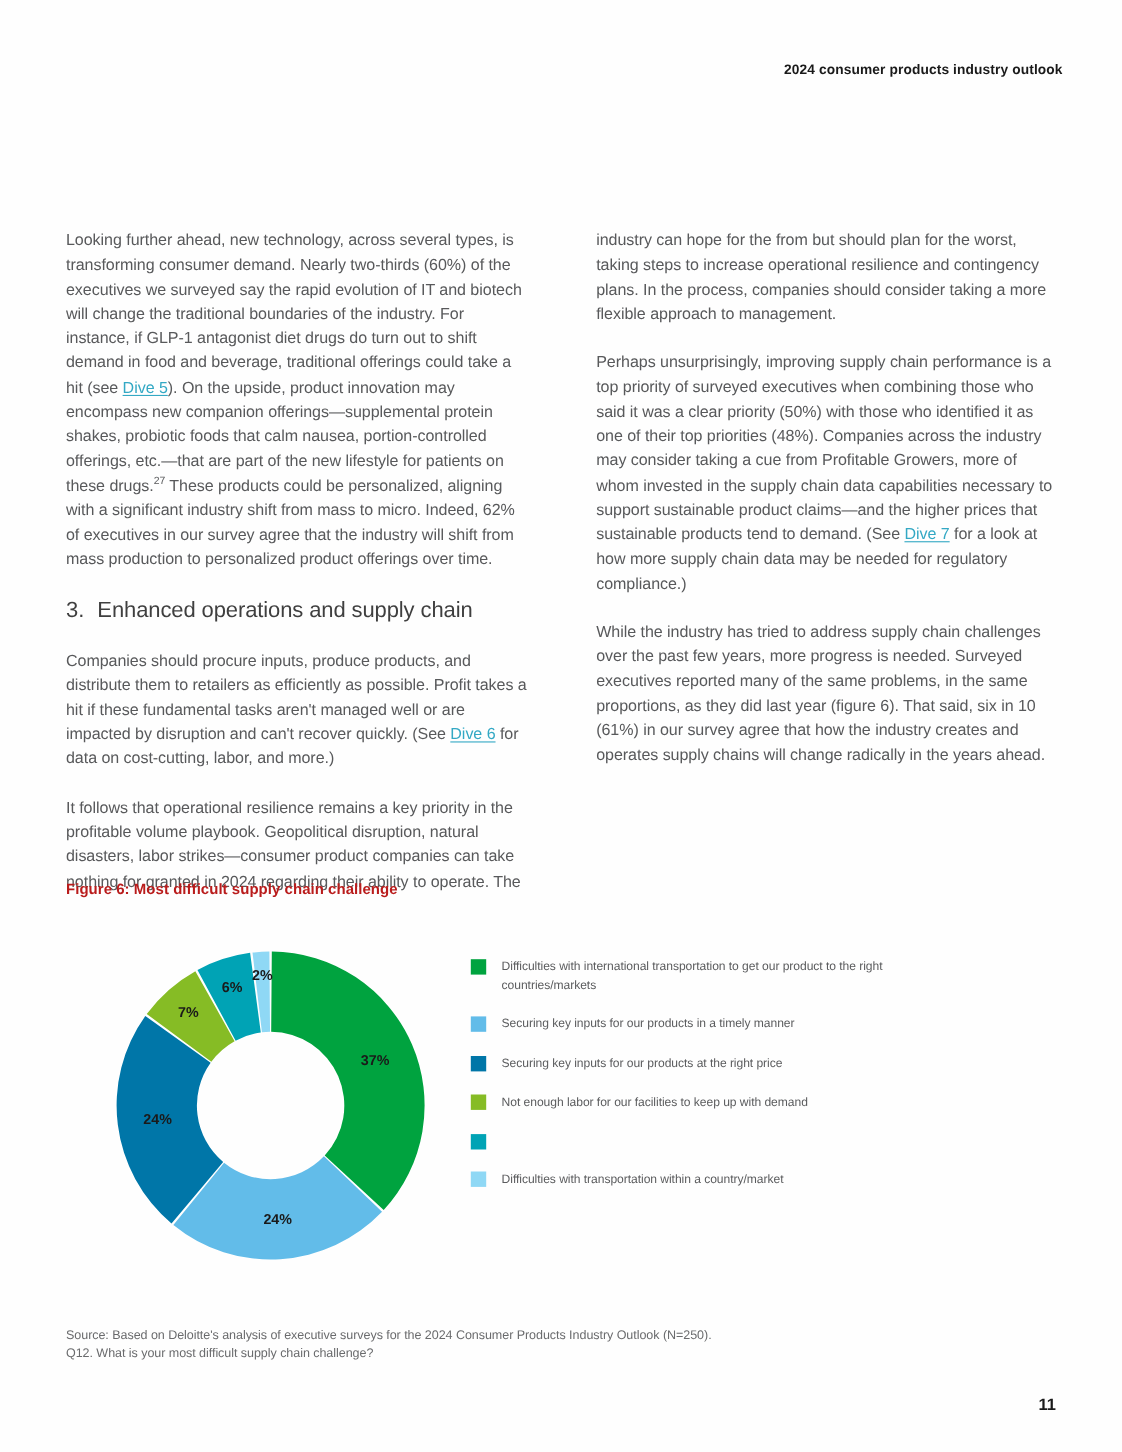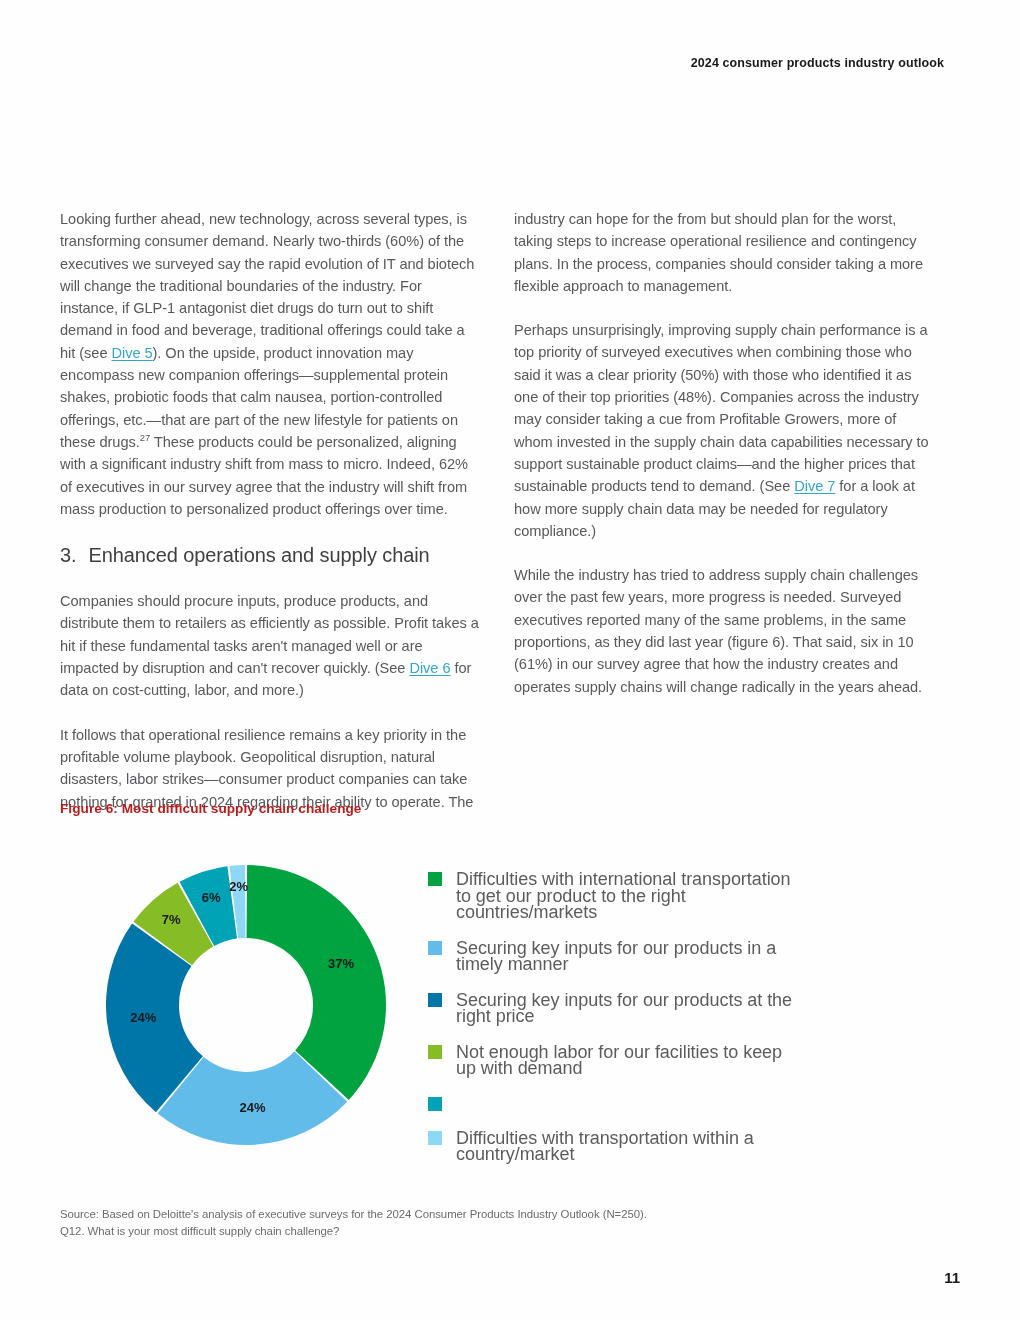--- a/index.html
+++ b/index.html
@@ -18,35 +18,35 @@
   .page {
     position: absolute;
     inset: 0;
     background: #fefefe;
   }
 
   
   .running-head {
     position: absolute;
     top: 56px;
-    right: 76px;
+    right: 54px;
     font-size: 12.5px;
     font-weight: bold;
     color: #1a1a1a;
     letter-spacing: 0.1px;
   }
 
   
   .columns {
     position: absolute;
     top: 208px;
     left: 60px;
     width: 902px;
     display: flex;
-    gap: 34px;
+    gap: 62px;
   }
   .col {
     width: 420px;
   }
   .col p {
     margin: 0 0 22px 0;
     font-size: 14.6px;
     line-height: 22.3px;
     color: #58595b;
     letter-spacing: -0.05px;
@@ -122,21 +122,21 @@
   }
   .legend-row:last-child { margin-bottom: 0; }
   .swatch {
     width: 14px;
     height: 14px;
     flex: 0 0 14px;
     margin-right: 14px;
     margin-top: 1px;
   }
   .legend-text {
-    font-size: 18px;
+    font-size: 11px;
     line-height: 16.5px;
     color: #5b5c5e;
     letter-spacing: -0.05px;
     max-width: 350px;
   }
 
   .source-note {
     position: absolute;
     top: 1206px;
     left: 60px;

